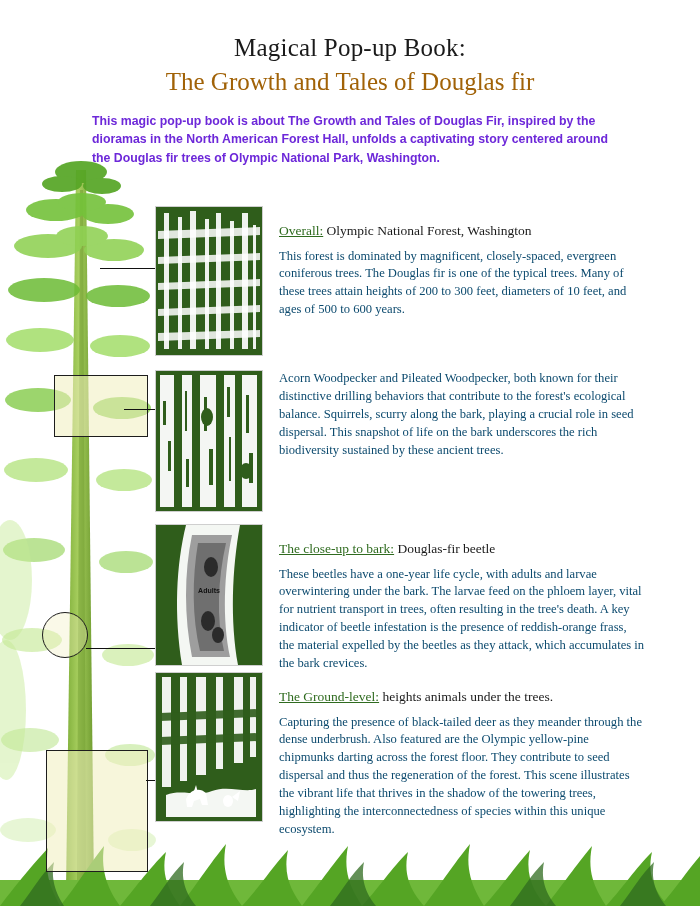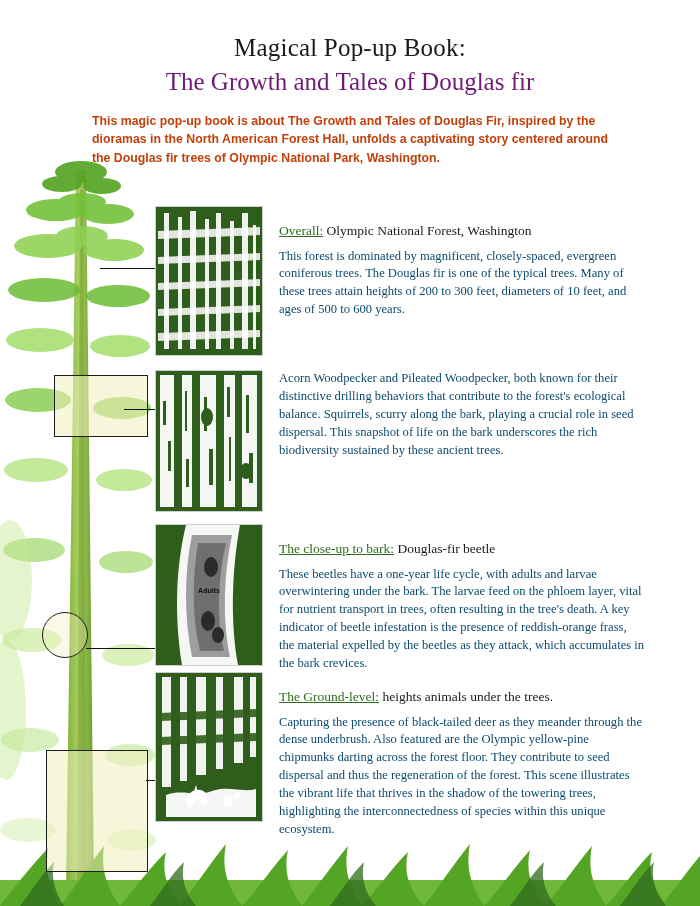--- a/index.html
+++ b/index.html
@@ -34,34 +34,34 @@
     font-family: "Liberation Serif", serif;
     font-size: 25px;
     color: #1a1a1a;
     letter-spacing: 0.2px;
     margin: 0;
     font-weight: normal;
   }
   .title-sub {
     font-family: "Liberation Serif", serif;
     font-size: 25px;
-    color: #701a75;
+    color: #a16207;
     margin: 6px 0 0 0;
     font-weight: normal;
   }
 
   .intro {
     position: absolute;
     top: 112px;
     left: 92px;
     width: 518px;
     font-family: "Liberation Sans", sans-serif;
     font-size: 12.3px;
     line-height: 1.5;
-    color: #c2410c;
+    color: #6d28d9;
     font-weight: bold;
     text-align: left;
   }
 
   
   .tree-art {
     position: absolute;
     left: 0;
     top: 150px;
     width: 160px;

